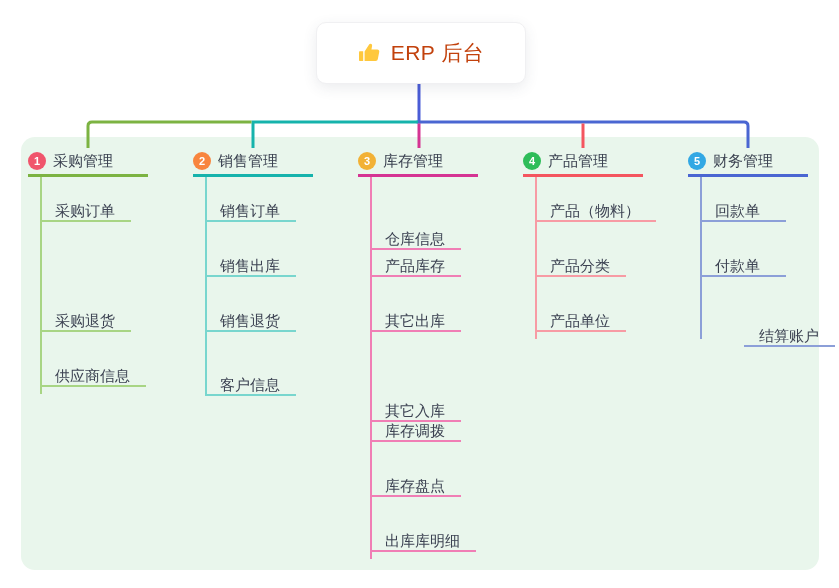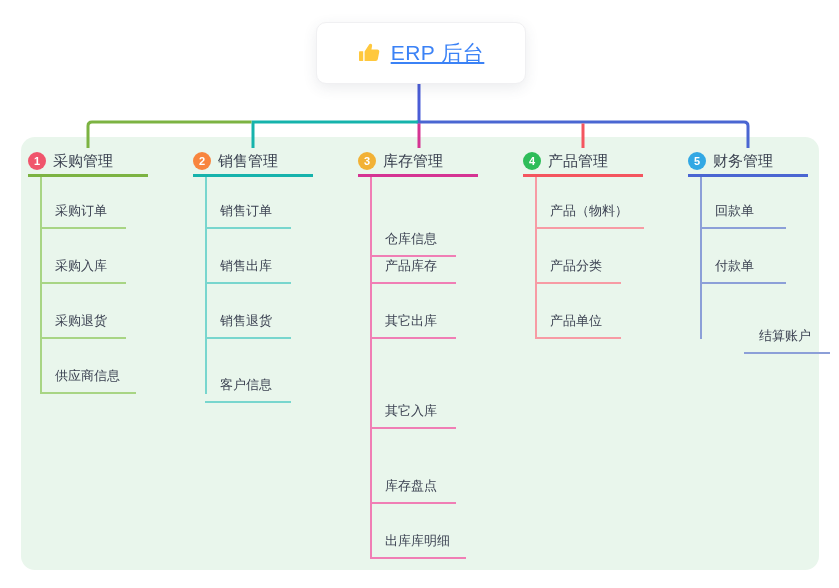--- a/index.html
+++ b/index.html
@@ -9,39 +9,39 @@
   }
   .panel{
     position:absolute;left:21px;top:137px;width:798px;height:433px;
     background:#E9F6EC;border-radius:14px;
   }
   .root-card{
     position:absolute;left:316px;top:22px;width:208px;height:60px;
     background:#ffffff;border:1px solid #f0f0f2;border-radius:10px;
     box-shadow:0 4px 14px rgba(60,70,90,.10);
     display:flex;align-items:center;justify-content:center;gap:9px;
-    font-size:21px;color:#3b82f6;letter-spacing:.5px;text-decoration:underline;
+    font-size:21px;color:#c2410c;letter-spacing:.5px;
   }
   .thumb-icon{width:24px;height:24px;display:inline-flex}
   .thumb-icon svg{width:24px;height:24px;display:block}
   svg.connectors{position:absolute;left:0;top:0;pointer-events:none}
   .branch-header{
     position:absolute;display:flex;align-items:center;gap:7px;
     width:120px;height:29px;border-bottom:3px solid;box-sizing:border-box;
     font-size:15px;font-weight:500;color:#3A4150;cursor:default;
   }
   .badge{
     width:18px;height:18px;border-radius:50%;flex:0 0 18px;
     color:#fff;font-size:11px;font-weight:700;
     display:flex;align-items:center;justify-content:center;
   }
   .spine{position:absolute;width:2px;}
   .sub-item{
-    position:absolute;font-size:13px;color:#3C4252;line-height:18px;
-    padding:0 16px 7px 15px;border-bottom:2px solid;white-space:nowrap;
+    position:absolute;font-size:15px;color:#3C4252;line-height:18px;
+    padding:0 16px 0 15px;border-bottom:2px solid;white-space:nowrap;
     box-sizing:border-box;min-width:86px;cursor:default;
   }
 </style>
 </head>
 <body>
 
 <div class="stage" id="stage">
   <div class="panel"></div>
 
   <svg class="connectors" id="connectors" width="839" height="588" viewBox="0 0 839 588">
@@ -64,21 +64,20 @@
   </div>
 
     <div>
       <div class="branch-header" style="left: 28px; top: 148px; border-bottom-color: rgb(124, 179, 66);">
         <span class="badge" style="background: rgb(240, 85, 108);">1</span>
         <span>采购管理</span>
       </div>
       <div class="spine" style="left: 40px; top: 177px; height: 217px; background: rgb(168, 213, 132);"></div>
     </div>
   <div class="sub-item" style="left: 40px; top: 202px; border-bottom-color: rgb(168, 213, 132);">采购订单</div>
-    <div class="sub-item" style="left: 40px; top: 257px; border-bottom-color: rgb(168, 213, 132);">采购入库</div>
     <div class="sub-item" style="left: 40px; top: 312px; border-bottom-color: rgb(168, 213, 132);">采购退货</div>
     <div class="sub-item" style="left: 40px; top: 367px; border-bottom-color: rgb(168, 213, 132); text-align: right;">供应商信息</div>
     <div>
       <div class="branch-header" style="left: 193px; top: 148px; border-bottom-color: rgb(22, 179, 172);">
         <span class="badge" style="background: rgb(248, 133, 62);">2</span>
         <span>销售管理</span>
       </div>
       <div class="spine" style="left: 205px; top: 177px; height: 217px; background: rgb(120, 214, 206);"></div>
     </div>
   <div class="sub-item" style="left: 205px; top: 202px; border-bottom-color: rgb(120, 214, 206);">销售订单</div>
@@ -89,20 +88,21 @@
       <div class="branch-header" style="left: 358px; top: 148px; border-bottom-color: rgb(213, 52, 147);">
         <span class="badge" style="background: rgb(242, 177, 53);">3</span>
         <span>库存管理</span>
       </div>
       <div class="spine" style="left: 370px; top: 177px; height: 382px; background: rgb(240, 126, 181);"></div>
     </div>
   <div class="sub-item" style="left: 370px; top: 202px; border-bottom-color: rgb(240, 126, 181); margin-top: 28px;">仓库信息</div>
     <div class="sub-item" style="left: 370px; top: 257px; border-bottom-color: rgb(240, 126, 181);">产品库存</div>
     <div class="sub-item" style="left: 370px; top: 312px; border-bottom-color: rgb(240, 126, 181);">其它出库</div>
     <div class="sub-item" style="left: 370px; top: 367px; border-bottom-color: rgb(240, 126, 181); margin-top: 35px;">其它入库</div>
+    <div class="sub-item" style="left: 370px; top: 422px; border-bottom-color: rgb(240, 126, 181);">库存调拨</div>
     <div class="sub-item" style="left: 370px; top: 477px; border-bottom-color: rgb(240, 126, 181);">库存盘点</div>
     <div class="sub-item" style="left: 370px; top: 532px; border-bottom-color: rgb(240, 126, 181);">出库库明细</div>
     <div>
       <div class="branch-header" style="left: 523px; top: 148px; border-bottom-color: rgb(244, 85, 95);">
         <span class="badge" style="background: rgb(46, 189, 89);">4</span>
         <span>产品管理</span>
       </div>
       <div class="spine" style="left: 535px; top: 177px; height: 162px; background: rgb(247, 155, 164);"></div>
     </div>
   <div class="sub-item" style="left: 535px; top: 202px; border-bottom-color: rgb(247, 155, 164);">产品（物料）</div>

